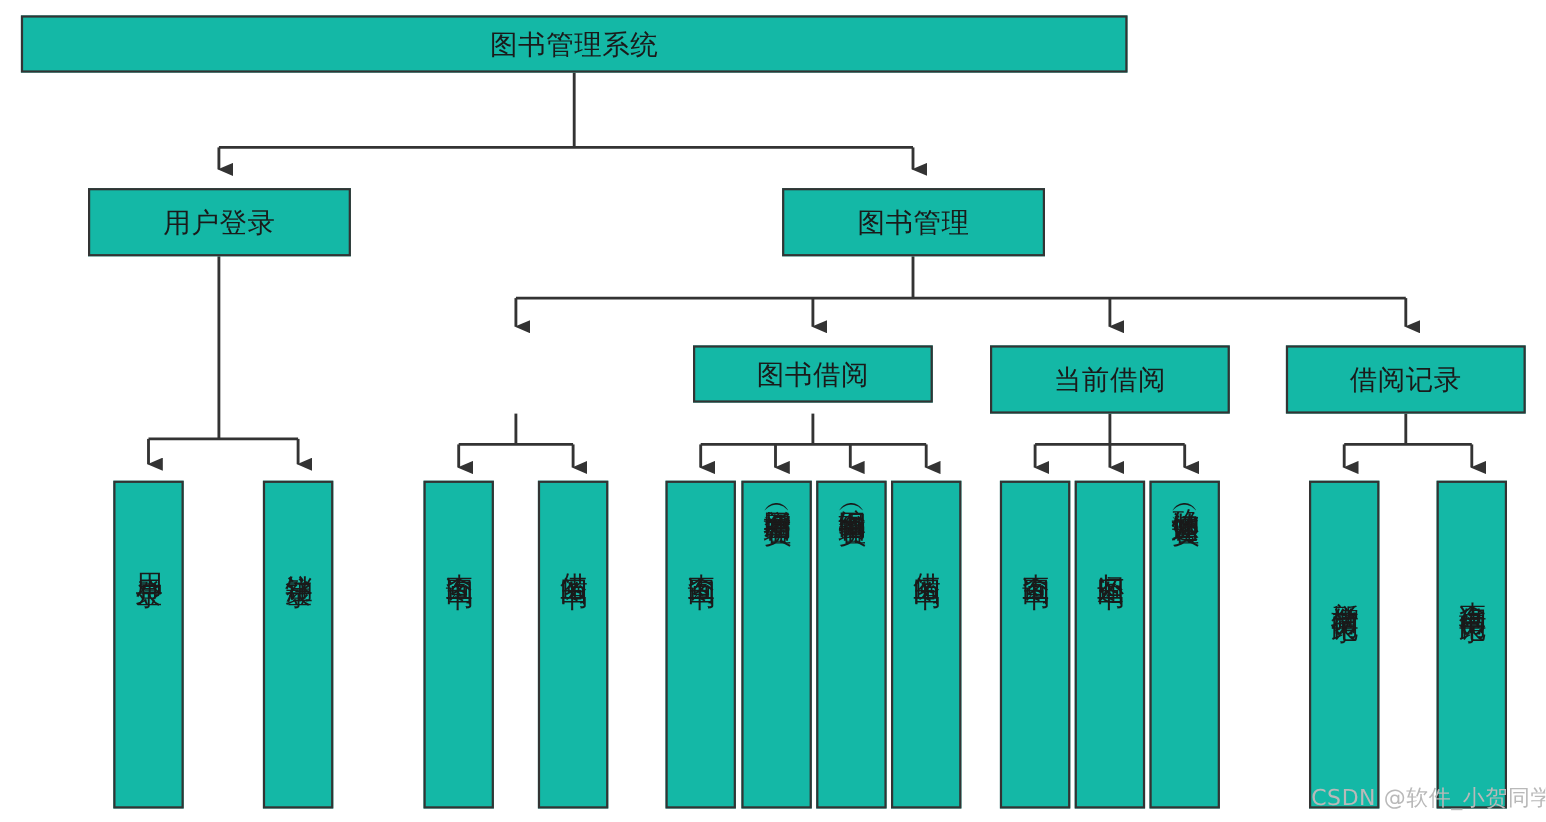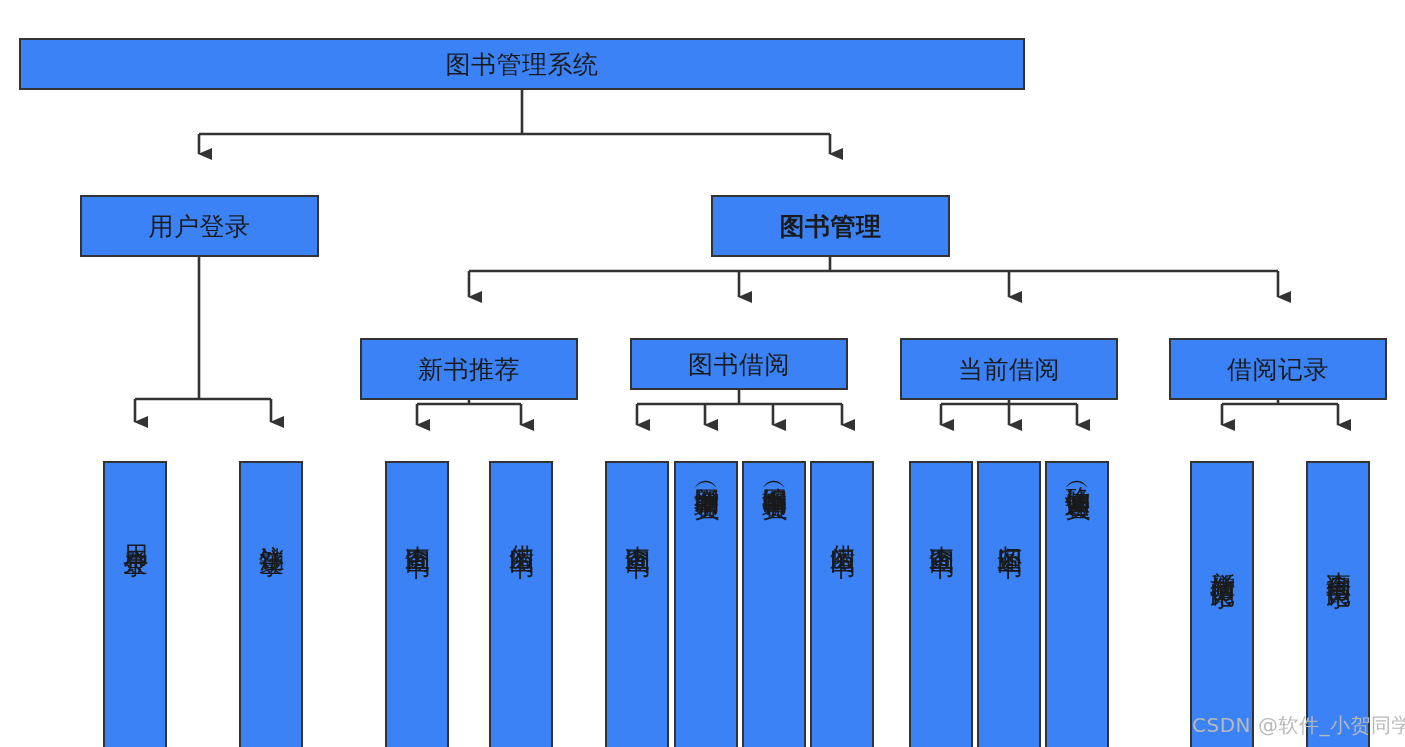--- a/index.html
+++ b/index.html
@@ -22,26 +22,25 @@
     left: 0;
     top: 0;
     width: 1405px;
     height: 747px;
     pointer-events: none;
   }
   .node {
     position: absolute;
     box-sizing: border-box;
     border: 2.4px solid #333333;
-    background: #3b82f6;
+    background: #14b8a6;
     display: flex;
     align-items: center;
     justify-content: center;
     color: #1a1a1a;
-    margin-top: 24px;
   }
   .node.horiz {
     font-size: 25px;
     letter-spacing: 0.5px;
   }
   .node.vert {
     font-size: 25px;
     align-items: flex-start;
     justify-content: center;
     padding-top: 4px;
@@ -129,27 +128,24 @@
     </g>
   </svg>
 
   <div class="node horiz" style="left:19px; top:14px; width:1006px; height:52px;">
     <span>图书管理系统</span>
   </div>
 
   <div class="node horiz" style="left:80px; top:171px; width:239px; height:62px;">
     <span>用户登录</span>
   </div>
-  <div class="node horiz" style="left:711px; top:171px; width:239px; height:62px;font-weight:bold;">
+  <div class="node horiz" style="left:711px; top:171px; width:239px; height:62px;">
     <span>图书管理</span>
   </div>
 
-  <div class="node horiz" style="left:360px; top:314px; width:218px; height:62px;">
-    <span>新书推荐</span>
-  </div>
   <div class="node horiz" style="left:630px; top:314px; width:218px; height:52px;">
     <span>图书借阅</span>
   </div>
   <div class="node horiz" style="left:900px; top:314px; width:218px; height:62px;">
     <span>当前借阅</span>
   </div>
   <div class="node horiz" style="left:1169px; top:314px; width:218px; height:62px;">
     <span>借阅记录</span>
   </div>
 

